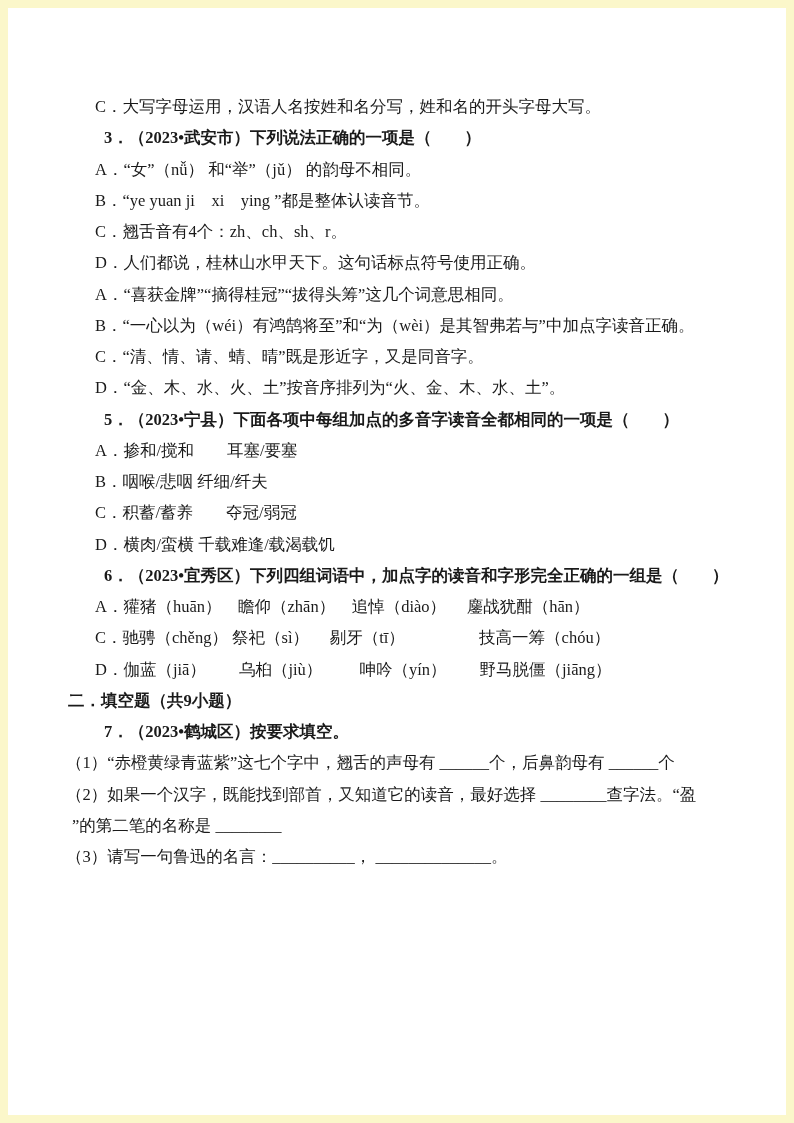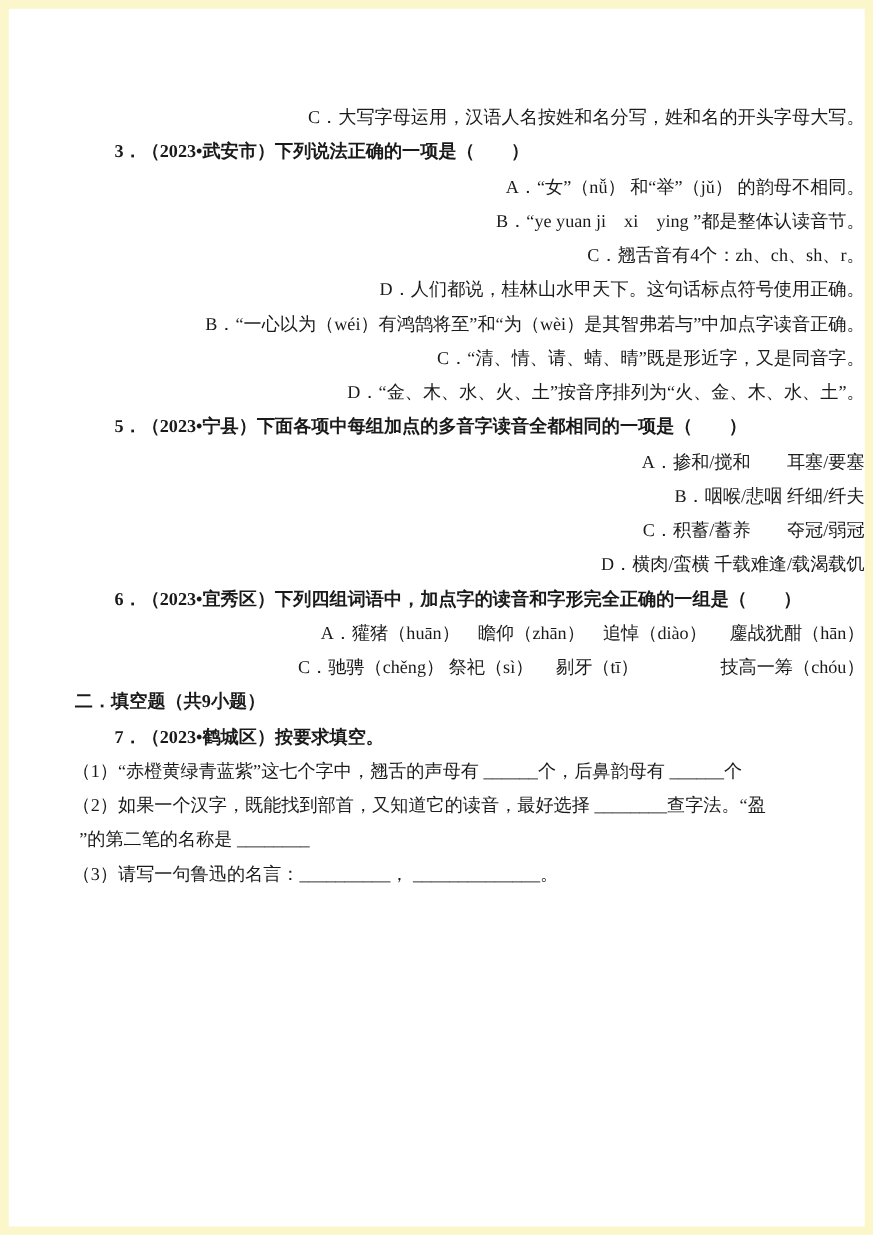--- a/index.html
+++ b/index.html
@@ -21,52 +21,54 @@
     color:#1a1a1a;
     font-size:16.5px;
   }
   .line{
     height:31.25px;
     line-height:31.25px;
     white-space:pre;
     overflow:hidden;
   }
   .q   {margin-left:96px;font-weight:bold;}   
-  .opt {margin-left:87px;text-align:right;}   
+  .opt {margin-left:87px;}   
   .sec {margin-left:60px;font-weight:bold;} 
   .sub {margin-left:58px;}   
   .cont{margin-left:64px;}   
 </style>
 </head>
 <body>
 
 <div class="page">
   <div class="content">
 
     <div class="line opt">C．大写字母运用，汉语人名按姓和名分写，姓和名的开头字母大写。</div>
 
     <div class="line q">3．（2023•武安市）下列说法正确的一项是（　　）</div>
     <div class="line opt">A．“女”（nǚ） 和“举”（jǔ） 的韵母不相同。</div>
     <div class="line opt">B．“ye yuan ji　xi　ying ”都是整体认读音节。</div>
     <div class="line opt">C．翘舌音有4个：zh、ch、sh、r。</div>
     <div class="line opt">D．人们都说，桂林山水甲天下。这句话标点符号使用正确。</div>
 
+    <div class="line opt">A．“喜获金牌”“摘得桂冠”“拔得头筹”这几个词意思相同。</div>
     <div class="line opt">B．“一心以为（wéi）有鸿鹄将至”和“为（wèi）是其智弗若与”中加点字读音正确。</div>
     <div class="line opt">C．“清、情、请、蜻、晴”既是形近字，又是同音字。</div>
     <div class="line opt">D．“金、木、水、火、土”按音序排列为“火、金、木、水、土”。</div>
 
     <div class="line q">5．（2023•宁县）下面各项中每组加点的多音字读音全都相同的一项是（　　）</div>
     <div class="line opt">A．掺和/搅和　　耳塞/要塞</div>
     <div class="line opt">B．咽喉/悲咽 纤细/纤夫</div>
     <div class="line opt">C．积蓄/蓄养　　夺冠/弱冠</div>
     <div class="line opt">D．横肉/蛮横 千载难逢/载渴载饥</div>
 
     <div class="line q">6．（2023•宜秀区）下列四组词语中，加点字的读音和字形完全正确的一组是（　　）</div>
     <div class="line opt">A．獾猪（huān）　瞻仰（zhān）　追悼（diào）　 鏖战犹酣（hān）</div>
     <div class="line opt">C．驰骋（chěng） 祭祀（sì）　 剔牙（tī）　　　　  技高一筹（chóu）</div>
+    <div class="line opt">D．伽蓝（jiā）　　乌桕（jiù）　　 呻吟（yín）　　野马脱僵（jiāng）</div>
 
     <div class="line sec">二．填空题（共9小题）</div>
 
     <div class="line q">7．（2023•鹤城区）按要求填空。</div>
     <div class="line sub">（1）“赤橙黄绿青蓝紫”这七个字中，翘舌的声母有 ______个，后鼻韵母有 ______个</div>
     <div class="line sub">（2）如果一个汉字，既能找到部首，又知道它的读音，最好选择 ________查字法。“盈</div>
     <div class="line cont">”的第二笔的名称是 ________</div>
     <div class="line sub">（3）请写一句鲁迅的名言：__________， ______________。</div>
 
   </div>

